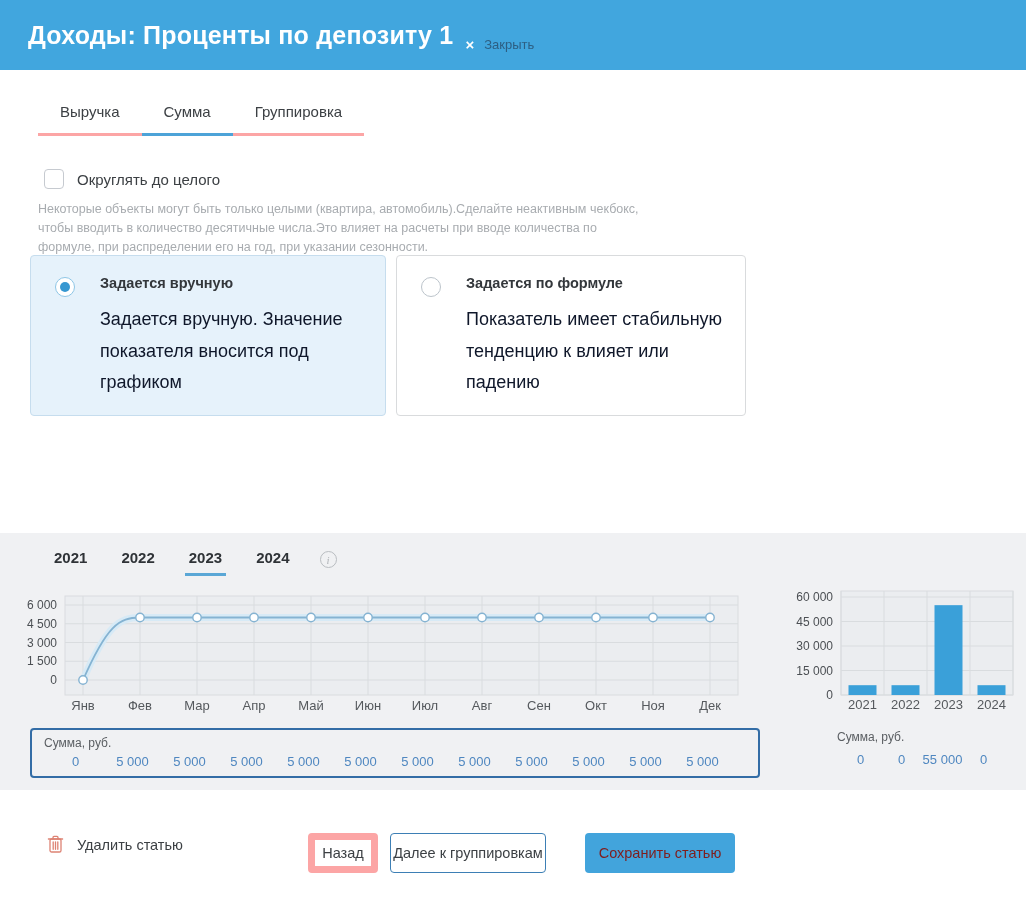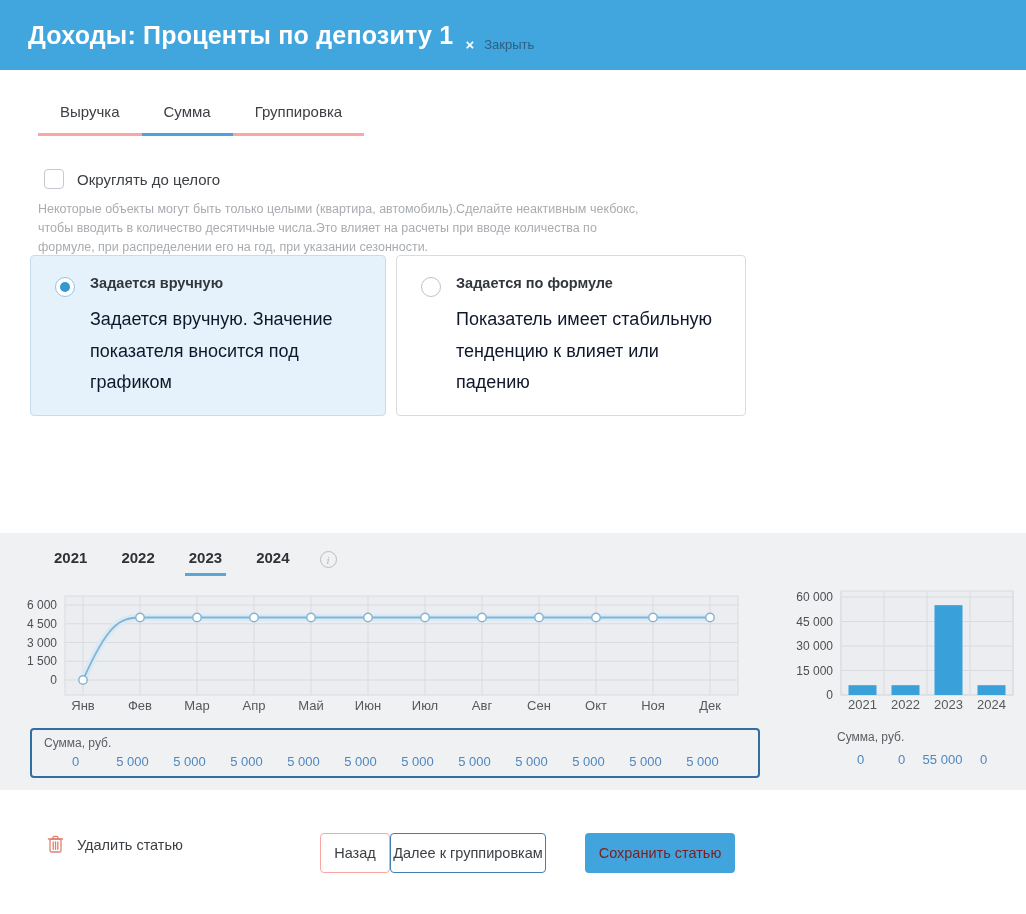--- a/index.html
+++ b/index.html
@@ -18,21 +18,21 @@
   .tab.active { border-bottom-color:#4da3d8; }
 
   
   .checkbox-row { position:absolute; top:169px; left:36px; display:flex; align-items:center; gap:13px;margin-left:8px; }
   .checkbox { width:20px; height:20px; border:1px solid #c6cad0; border-radius:4px; background:#fff; cursor:pointer; flex:none; }
   .checkbox-label { font-size:15px; color:#3c4044; }
   .rounding-desc { position:absolute; top:200px; left:38px; width:605px; font-size:12.5px; line-height:1.5; color:#a8acb0; }
 
   
   .mode-cards { position:absolute; top:255px; left:30px; width:716px; display:grid; grid-template-columns:356px 350px; gap:11px 10px; }
-  .mode-card { border:1px solid #d9dbdd; border-radius:4px; background:#fff; padding:19px 20px 16px 24px; display:flex; gap:15px; cursor:pointer; min-height:105px; }
+  .mode-card { border:1px solid #d9dbdd; border-radius:4px; background:#fff; padding:19px 20px 16px 24px; display:flex; gap:25px; cursor:pointer; min-height:105px; }
   .mode-card.selected { background:#e6f2fb; border-color:#c6ddee; }
   .mode-card:nth-child(3) { grid-column:1; }
   .radio { width:20px; height:20px; border-radius:50%; border:1px solid #bcc4cb; background:#fff; flex:none; margin-top:2px; position:relative; }
   .radio.checked { border-color:#8ec6e6; }
   .radio.checked::after { content:""; position:absolute; inset:4px; border-radius:50%; background:#3697d1; }
   .mode-title { font-size:14.5px; font-weight:700; color:#33373b; margin-bottom:13px; }
   .mode-desc { font-size:18px; color:#0f172a; line-height:1.75; }
 
   
   .gray-section { position:absolute; top:533px; left:0; width:1026px; height:257px; background:#f0f1f3; }
@@ -54,21 +54,21 @@
   .year-totals { position:absolute; top:197px; left:825px; width:190px; }
   .yt-label { font-size:12px; color:#5a5e62; padding-left:12px; }
   .yt-row { display:flex; padding-left:15px; margin-top:8px; }
   .yt-cell { width:41px; text-align:center; font-size:13px; color:#4f87c0; }
 
   
   .footer { position:absolute; top:790px; left:0; width:1026px; height:124px; background:#fff; }
   .delete { position:absolute; left:47px; top:44px; display:flex; align-items:flex-end; gap:13px; cursor:pointer; }
   .delete-label { font-size:14.5px; color:#3c4044; }
   .btn { position:absolute; top:43px; height:40px; border-radius:4px; font-size:14.5px; display:flex; align-items:center; justify-content:center; cursor:pointer; background:#fff; font-family:inherit; }
-  .btn-back { left:320px; width:70px; border:1px solid #fca5a5; color:#3c4044; }
+  .btn-back { left:308px; width:70px; border:7px solid #fca5a5; color:#3c4044; }
   .btn-next { left:390px; width:156px; border:1px solid #3d7fb5; color:#3c4044; }
   .btn-save { left:585px; width:150px; border:none; background:#42a4dc; color:#7f1d1d; }
 </style>
 </head>
 <body>
 
 <div class="screen">
 
   <div class="header">
     <span class="title">Доходы: Проценты по депозиту 1</span>

